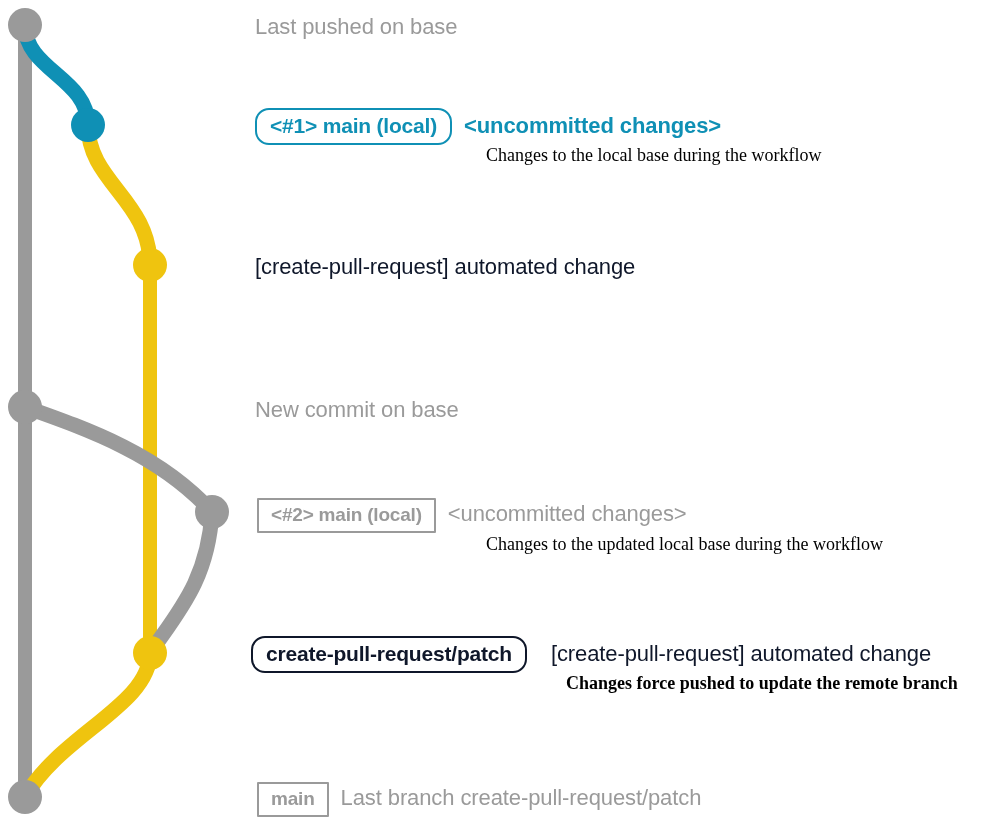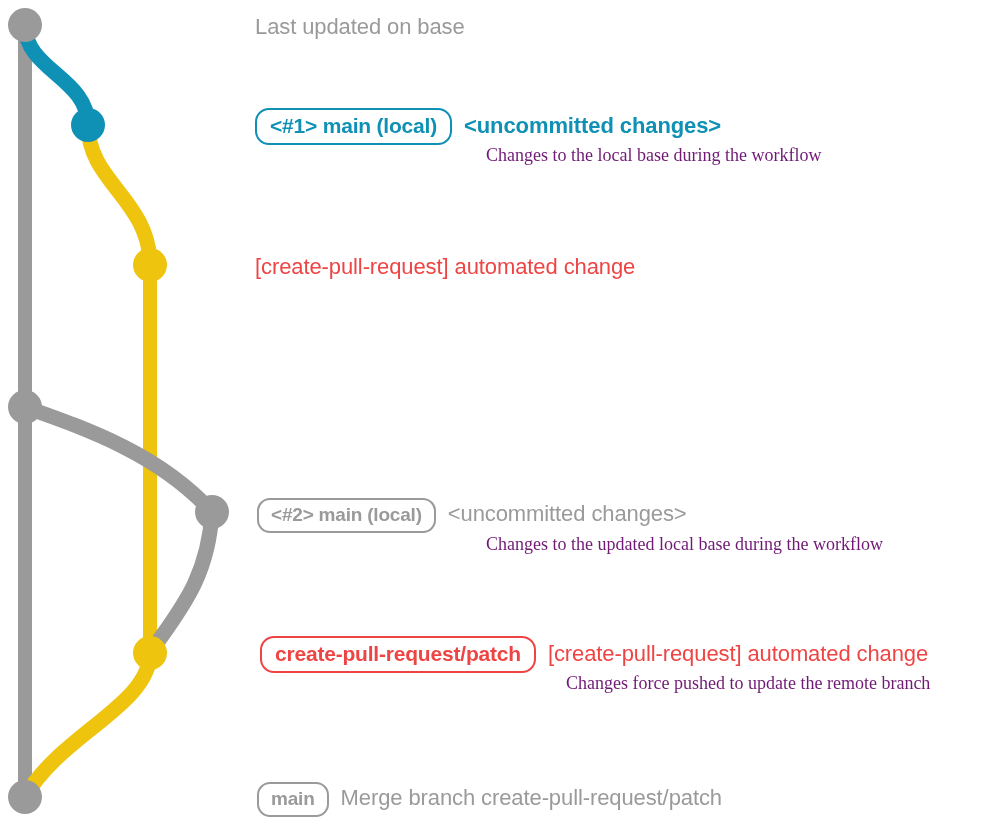--- a/index.html
+++ b/index.html
@@ -39,41 +39,41 @@
     padding: 4px 13px 5px 13px;
     font-size: 21px;
     font-weight: 700;
     line-height: 1.15;
     background: #ffffff;
     letter-spacing: -0.2px;
   }
   .pill.small {
     font-size: 19px;
     padding: 4px 12px 5px 12px;
-    border-radius: 13px;
+    border-radius: 1px;
   }
   .headline {
     font-size: 22px;
     font-weight: 400;
     line-height: 1.15;
     letter-spacing: -0.1px;
   }
   .headline.bold {
     font-weight: 700;
   }
   .subtext {
     position: absolute;
     font-family: "Liberation Serif", serif;
     font-size: 18px;
-    color: #701a75;
+    color: #000000;
     line-height: 1.2;
     white-space: nowrap;
   }
   .c-teal  { color: #0f90b5; }
-  .c-gold  { color: #ef4444; }
+  .c-gold  { color: #0f172a; }
   .c-gray  { color: #9a9a9a; }
   .gap-after-pill { margin-left: 12px; }
 </style>
 </head>
 <body>
 
 <div id="canvas">
 
   <svg id="graph-svg" viewBox="0 0 981 827" xmlns="http://www.w3.org/2000/svg">
 
@@ -94,44 +94,47 @@
     <circle cx="25" cy="25" r="17" fill="#9a9a9a"></circle>
     <circle cx="88" cy="125" r="17" fill="#0f90b5"></circle>
     <circle cx="150" cy="265" r="17" fill="#efc40f"></circle>
     <circle cx="25" cy="407" r="17" fill="#9a9a9a"></circle>
     <circle cx="212" cy="512" r="17" fill="#9a9a9a"></circle>
     <circle cx="150" cy="653" r="17" fill="#efc40f"></circle>
     <circle cx="25" cy="797" r="17" fill="#9a9a9a"></circle>
   </svg>
 
   <div class="row" style="left:255px; top:14px;">
-    <span class="headline c-gray">Last updated on base</span>
+    <span class="headline c-gray">Last pushed on base</span>
   </div>
 
   <div class="row" style="left:255px; top:108px;">
     <span class="pill c-teal">&lt;#1&gt; main (local)</span>
     <span class="headline bold c-teal gap-after-pill">&lt;uncommitted changes&gt;</span>
   </div>
   <div class="subtext" style="left:486px; top:145px;">Changes to the local base during the workflow</div>
 
   <div class="row" style="left:255px; top:254px;">
     <span class="headline c-gold">[create-pull-request] automated change</span>
   </div>
 
+  <div class="row" style="left:255px; top:397px;">
+    <span class="headline c-gray">New commit on base</span>
+  </div>
 
   <div class="row" style="left:257px; top:498px;">
     <span class="pill small c-gray">&lt;#2&gt; main (local)</span>
     <span class="headline c-gray gap-after-pill">&lt;uncommitted changes&gt;</span>
   </div>
   <div class="subtext" style="left:486px; top:534px;">Changes to the updated local base during the workflow</div>
 
-  <div class="row" style="left:260px; top:636px;">
+  <div class="row" style="left:251px; top:636px;gap:12px;">
     <span class="pill c-gold">create-pull-request/patch</span>
     <span class="headline c-gold gap-after-pill">[create-pull-request] automated change</span>
   </div>
-  <div class="subtext" style="left:566px; top:673px;">Changes force pushed to update the remote branch</div>
+  <div class="subtext" style="left:566px; top:673px;font-weight:bold;">Changes force pushed to update the remote branch</div>
 
   <div class="row" style="left:257px; top:782px;text-align:right;">
     <span class="pill small c-gray">main</span>
-    <span class="headline c-gray gap-after-pill">Merge branch create-pull-request/patch</span>
+    <span class="headline c-gray gap-after-pill">Last branch create-pull-request/patch</span>
   </div>
 
 </div>
 
 </body></html>

